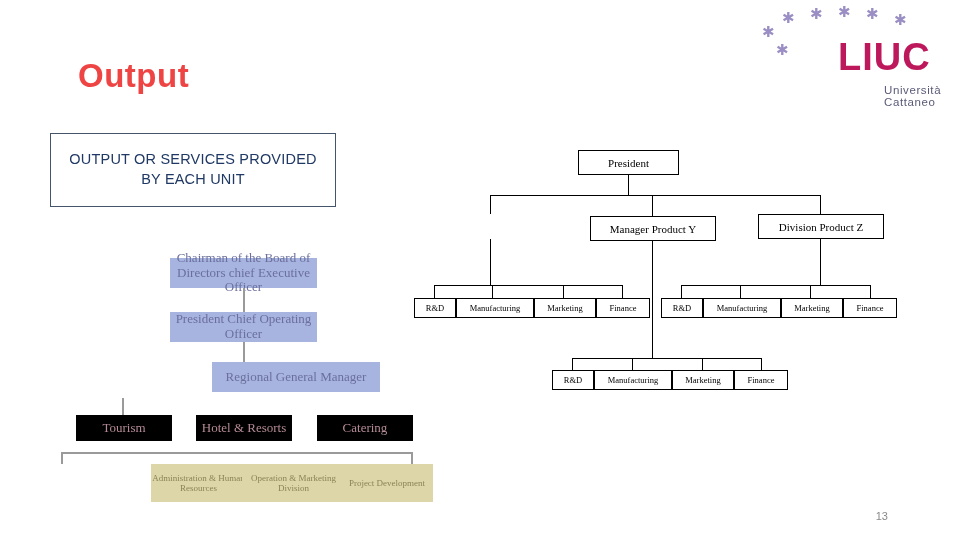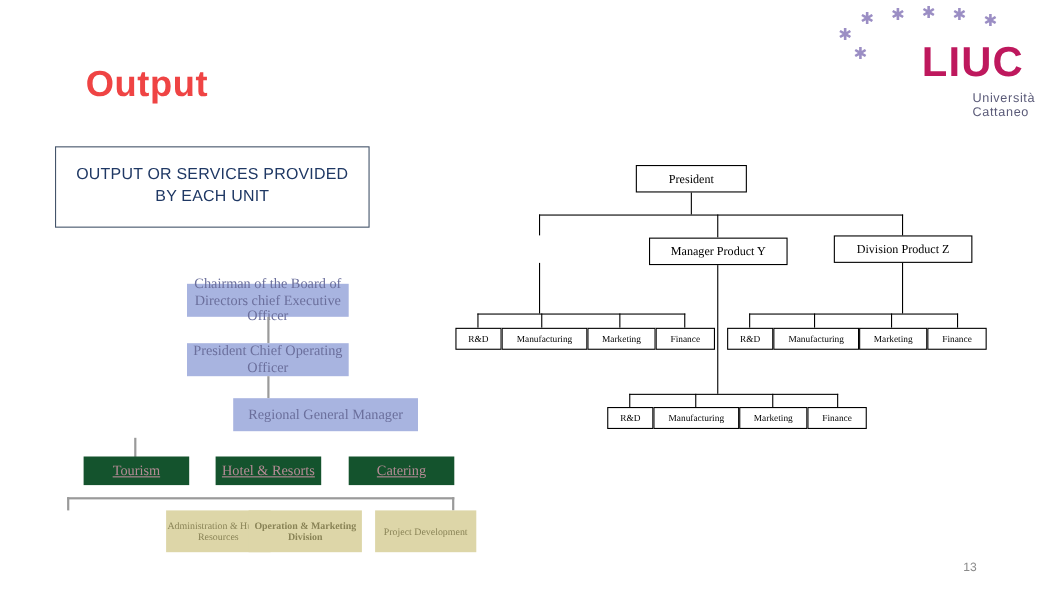--- a/index.html
+++ b/index.html
@@ -106,23 +106,22 @@
 
   
   .lbox {
     background: #a8b4e0;
     color: #6b6f9c;
     border: none;
     font-size: 13px;
     line-height: 1.15;
   }
   .lbox.pink {
-    background: #14532d;
+    background: #000000;
     color: #b58b96;
-    text-decoration: underline;
   }
   .lbox.tan {
     background: #ddd6a8;
     color: #8a8457;
     font-size: 9px;
   }
 
   .conn {
     position: absolute;
     background: #9a9a9a;
@@ -190,21 +189,21 @@
 
   <div class="box lbox pink" style="left:76px; top:415px; width:96px; height:26px;">Tourism</div>
   <div class="box lbox pink" style="left:196px; top:415px; width:96px; height:26px;">Hotel &amp; Resorts</div>
   <div class="box lbox pink" style="left:317px; top:415px; width:96px; height:26px;">Catering</div>
 
   <div class="conn" style="left:61px; top:452px; width:352px; height:1.5px;"></div>
   <div class="conn" style="left:61px; top:452px; width:1.5px; height:12px;"></div>
   <div class="conn" style="left:411px; top:452px; width:1.5px; height:12px;"></div>
 
   <div class="box lbox tan" style="left:151px; top:464px; width:95px; height:38px;">Administration &amp; Human Resources</div>
-  <div class="box lbox tan" style="left:226px; top:464px; width:103px; height:38px;font-weight:bold;">Operation &amp; Marketing Division</div>
+  <div class="box lbox tan" style="left:242px; top:464px; width:103px; height:38px;">Operation &amp; Marketing Division</div>
   <div class="box lbox tan" style="left:341px; top:464px; width:92px; height:38px;">Project Development</div>
 
   <div class="box obox" style="left:578px; top:150px; width:101px; height:25px;">President</div>
   <div class="oconn" style="left:628px; top:175px; width:1.4px; height:20px;"></div>
 
   <div class="oconn" style="left:490px; top:195px; width:331px; height:1.4px;"></div>
   <div class="oconn" style="left:490px; top:195px; width:1.4px; height:19px;"></div>
   <div class="oconn" style="left:652px; top:195px; width:1.4px; height:21px;"></div>
   <div class="oconn" style="left:820px; top:195px; width:1.4px; height:21px;"></div>
 

